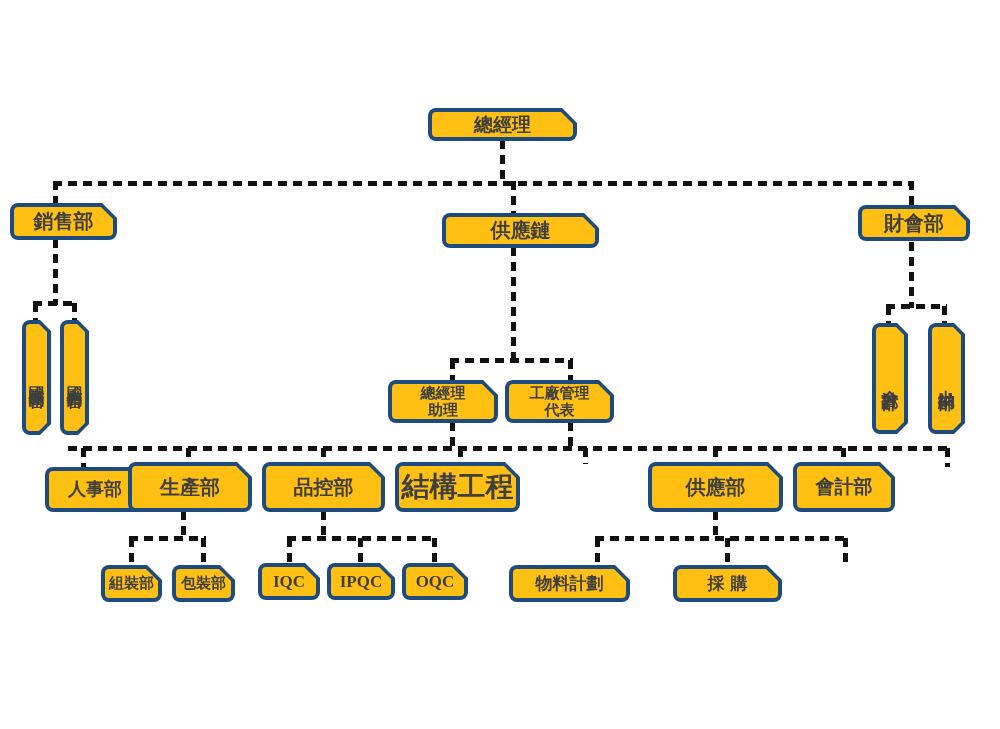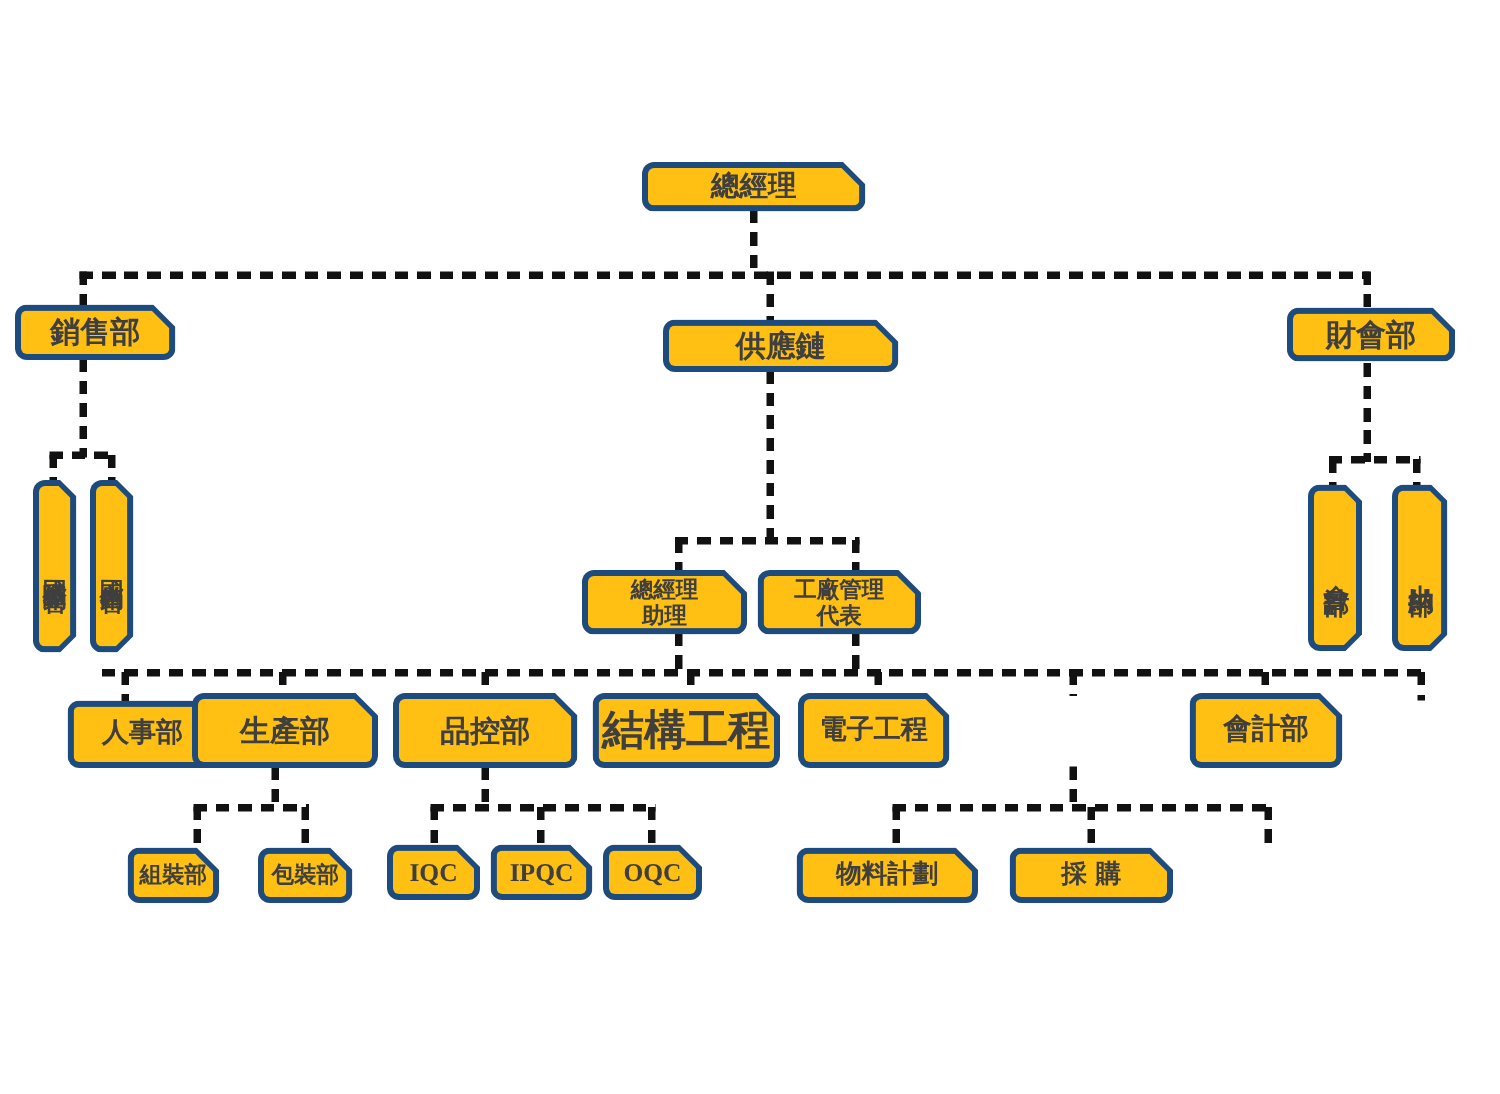--- a/index.html
+++ b/index.html
@@ -127,44 +127,44 @@
   </div>
   <div class="node" style="left:262px;top:462px;width:123px;height:50px">
     <span class="lbl" style="font-size:20px">品控部</span>
   </div>
   <div class="node" style="left:128px;top:462px;width:124px;height:50px">
     <span class="lbl" style="font-size:20px">生產部</span>
   </div>
   <div class="node" style="left:395px;top:462px;width:125px;height:50px">
     <span class="lbl" style="font-size:28px">結構工程</span>
   </div>
-  <div class="node" style="left:532px;top:462px;width:101px;height:50px">
-    <span class="lbl" style="font-size:18px">電子工程</span>
+  <div class="node" style="left:648px;top:462px;width:135px;height:50px">
+    <span class="lbl" style="font-size:20px">供應部</span>
   </div>
   <div class="node" style="left:793px;top:462px;width:102px;height:50px">
     <span class="lbl" style="font-size:19px">會計部</span>
   </div>
 
-  <div class="node" style="left:85px;top:565px;width:61px;height:37px">
+  <div class="node" style="left:101px;top:565px;width:61px;height:37px">
     <span class="lbl" style="font-size:15px">組裝部</span>
   </div>
   <div class="node" style="left:172px;top:565px;width:63px;height:37px">
     <span class="lbl" style="font-size:15px">包裝部</span>
   </div>
 
   <div class="node serif" style="left:258px;top:563px;width:62px;height:37px">
     <span class="lbl" style="font-size:17px">IQC</span>
   </div>
   <div class="node serif" style="left:327px;top:563px;width:68px;height:37px">
     <span class="lbl" style="font-size:17px">IPQC</span>
   </div>
   <div class="node serif" style="left:402px;top:563px;width:66px;height:37px">
     <span class="lbl" style="font-size:17px">OQC</span>
   </div>
 
-  <div class="node" style="left:531px;top:565px;width:121px;height:37px">
+  <div class="node" style="left:509px;top:565px;width:121px;height:37px">
     <span class="lbl" style="font-size:17px">物料計劃</span>
   </div>
   <div class="node" style="left:673px;top:565px;width:109px;height:37px">
     <span class="lbl" style="font-size:17px">採 購</span>
   </div>
 
 </div>
 
 </body></html>

